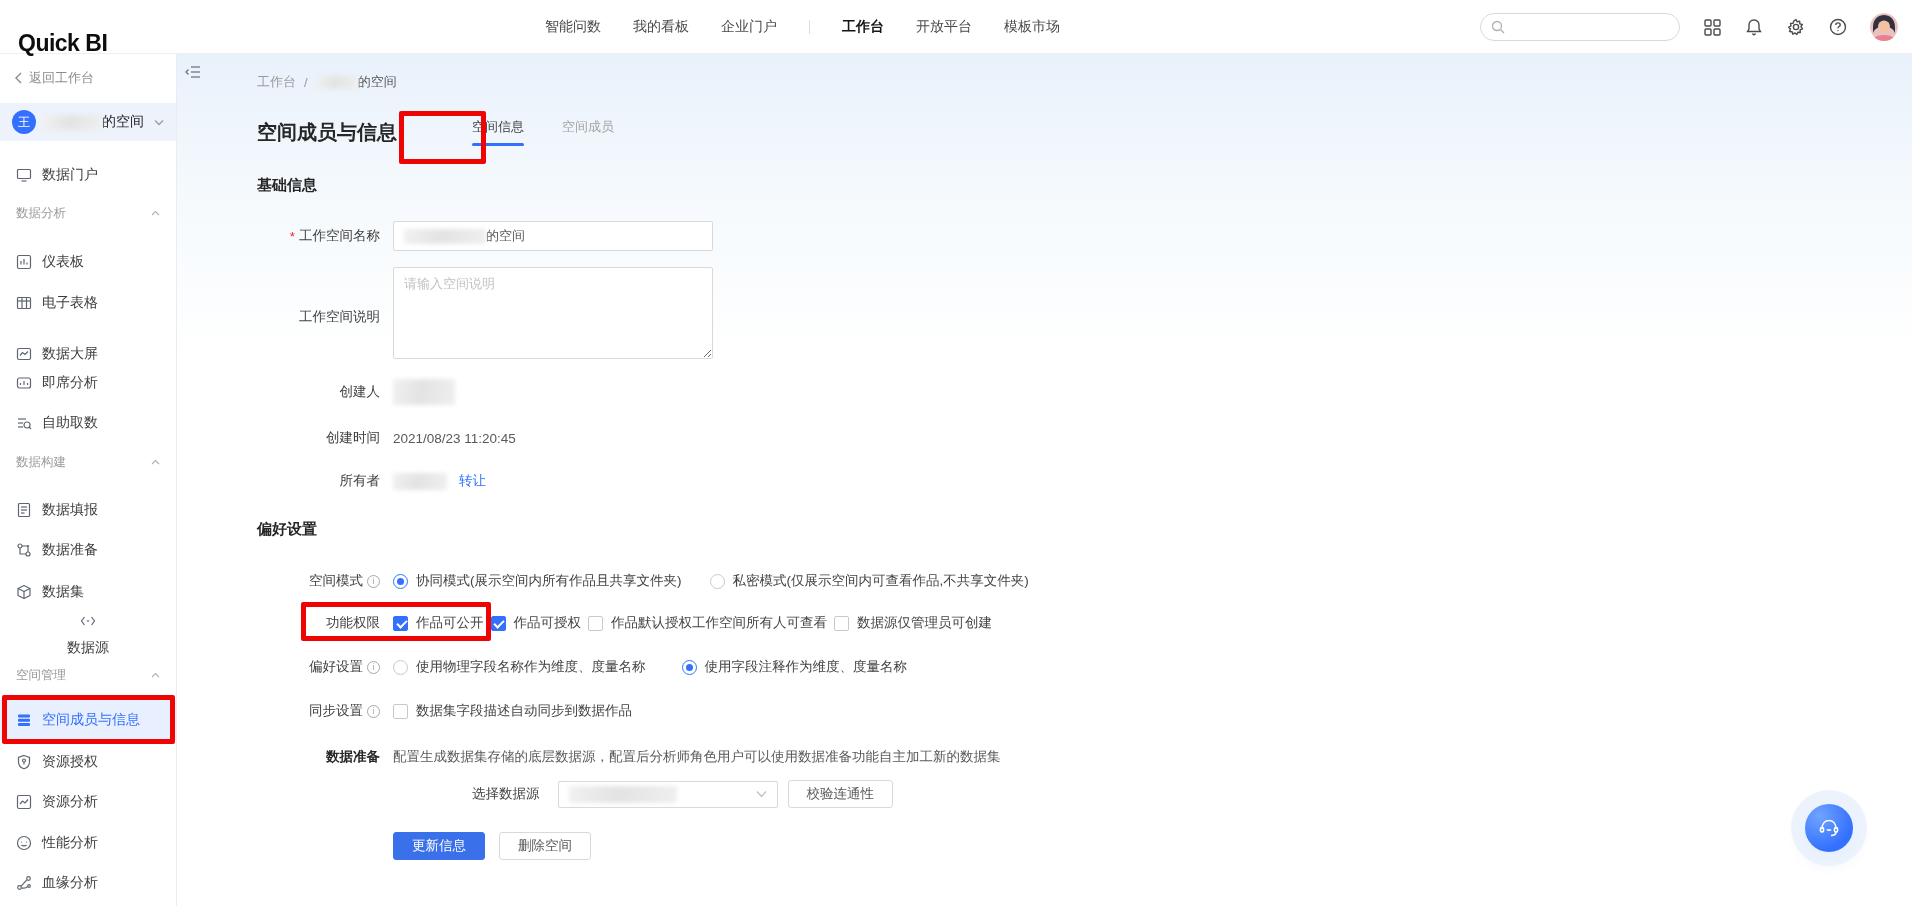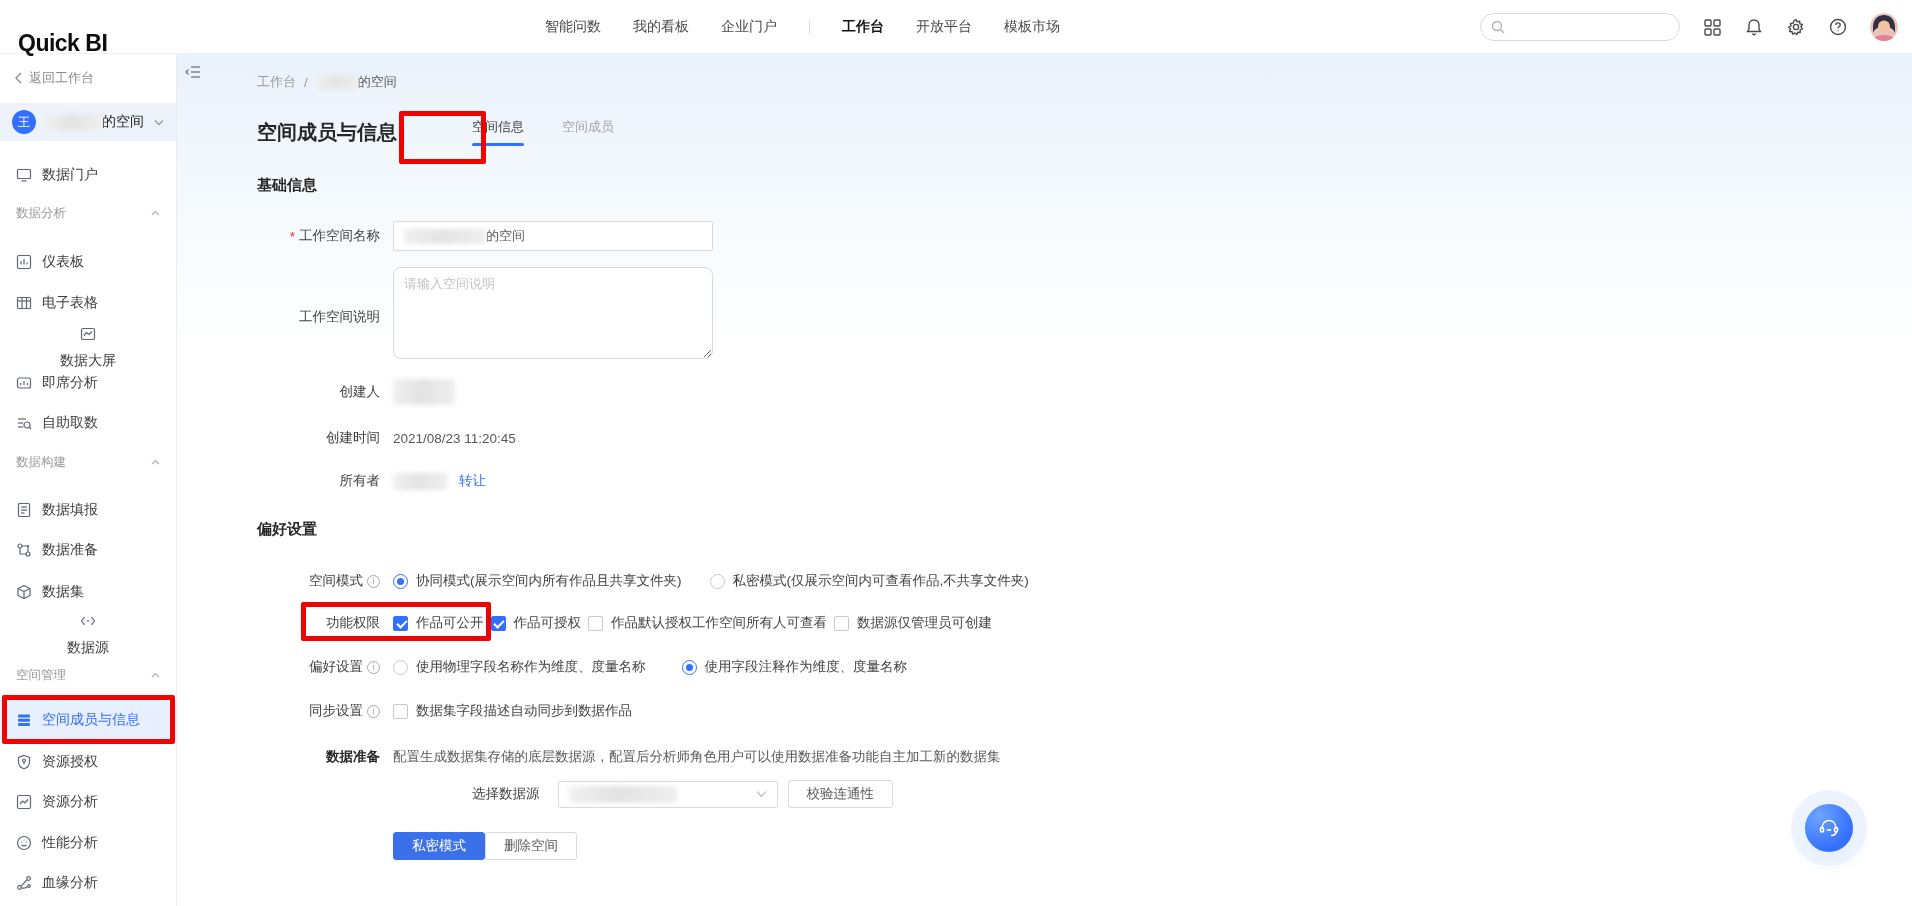--- a/index.html
+++ b/index.html
@@ -50,21 +50,21 @@
   .sec-title { position:absolute; left:80px; font-size:15px; font-weight:700; color:#262626; }
 
   .frow { position:absolute; left:80px; display:flex; align-items:center; font-size:13.5px; }
   .frow.top-align { align-items:center; }
   .flabel { width:123px; text-align:right; margin-right:13px; color:#404040; flex:none; white-space:nowrap; display:flex; justify-content:flex-end; align-items:center; gap:4px; }
   .flabel .req { color:#f5222d; }
   .flabel.bold { font-weight:700; color:#262626; }
   .fvalue { color:#595959; display:flex; align-items:center; }
 
   .tinput { width:320px; height:30px; border:1px solid #d9d9d9; border-radius:2px; background:#fff; display:flex; align-items:center; padding:0 10px; font-size:13px; color:#595959; }
-  textarea.tarea { width:320px; height:92px; border:1px solid #d9d9d9; border-radius:8px; padding:7px 10px; font-size:13px; color:#595959; font-family:inherit; resize:both; outline:none; }
+  textarea.tarea { width:320px; height:92px; border:1px solid #d9d9d9; border-radius:2px; padding:7px 10px; font-size:13px; color:#595959; font-family:inherit; resize:both; outline:none; }
   textarea.tarea::placeholder { color:#c2c2c2; }
 
   .link { color:#3370ff; cursor:pointer; text-decoration:none; font-size:13.5px; }
 
   .redact { display:inline-block; background:linear-gradient(100deg,#f1f1f1,#e3e3e3 45%,#efefef); border-radius:2px; filter:blur(2px); }
 
   .info-i { width:13px; height:13px; border:1px solid #a8a8a8; border-radius:50%; color:#a8a8a8; font-size:9px; line-height:11px; text-align:center; display:inline-block; font-style:normal; flex:none; }
 
   .opt { display:flex; align-items:center; gap:8px; color:#434343; font-size:13.5px; white-space:nowrap; cursor:pointer; }
   .radio { width:15px; height:15px; border:1px solid #c9c9c9; border-radius:50%; background:#fff; position:relative; flex:none; }
@@ -204,21 +204,21 @@
     <span class="micon">
         <svg width="16" height="16" viewBox="0 0 16 16" fill="none" stroke="currentColor" stroke-width="1.2">
           <rect x="1.5" y="2.5" width="13" height="11" rx="1"></rect>
           <line x1="1.5" y1="6" x2="14.5" y2="6"></line>
           <line x1="6" y1="2.5" x2="6" y2="13.5"></line>
           <line x1="10.5" y1="2.5" x2="10.5" y2="13.5"></line>
         </svg>
       </span>
     <span>电子表格</span>
   </div>
-  <div class="menu-item" style="top:272px;flex-direction:column;">
+  <div class="menu-item" style="top:280px;">
     <span class="micon">
         <svg width="16" height="16" viewBox="0 0 16 16" fill="none" stroke="currentColor" stroke-width="1.2">
           <rect x="1.5" y="2.5" width="13" height="11" rx="1.5"></rect>
           <polyline points="4,9.5 6.5,6.5 9,8.5 12,5.5"></polyline>
         </svg>
       </span>
     <span>数据大屏</span>
   </div>
   <div class="menu-item" style="top:309px;">
     <span class="micon">
@@ -515,22 +515,22 @@
           <svg width="11" height="8" viewBox="0 0 11 8" fill="none" stroke="#bfbfbf" stroke-width="1.2">
             <polyline points="1,1.5 5.5,6.5 10,1.5"></polyline>
           </svg>
         </span>
     </div>
     <span class="btn ghost" style="margin-left:10px;">校验连通性</span>
   </div>
 
   <div class="frow" style="top:778px;">
     <span class="flabel"></span>
-    <span class="btn primary">私密模式</span>
-    <span class="btn ghost" style="">删除空间</span>
+    <span class="btn primary">更新信息</span>
+    <span class="btn ghost" style="margin-left:14px;">删除空间</span>
   </div>
 </main>
 
 <div class="float-help">
   <svg width="24" height="24" viewBox="0 0 24 24" fill="none" stroke="#fff" stroke-width="1.6">
     <path d="M5 13 C5 7.5 8 4.5 12 4.5 C16 4.5 19 7.5 19 13"></path>
     <rect x="3.5" y="11.5" width="3" height="4.5" rx="1.2"></rect>
     <rect x="17.5" y="11.5" width="3" height="4.5" rx="1.2"></rect>
     <path d="M19 16 C19 18.5 16.5 19.5 14 19.5"></path>
     <path d="M10 13.5 C10.8 14.3 13.2 14.3 14 13.5"></path>

